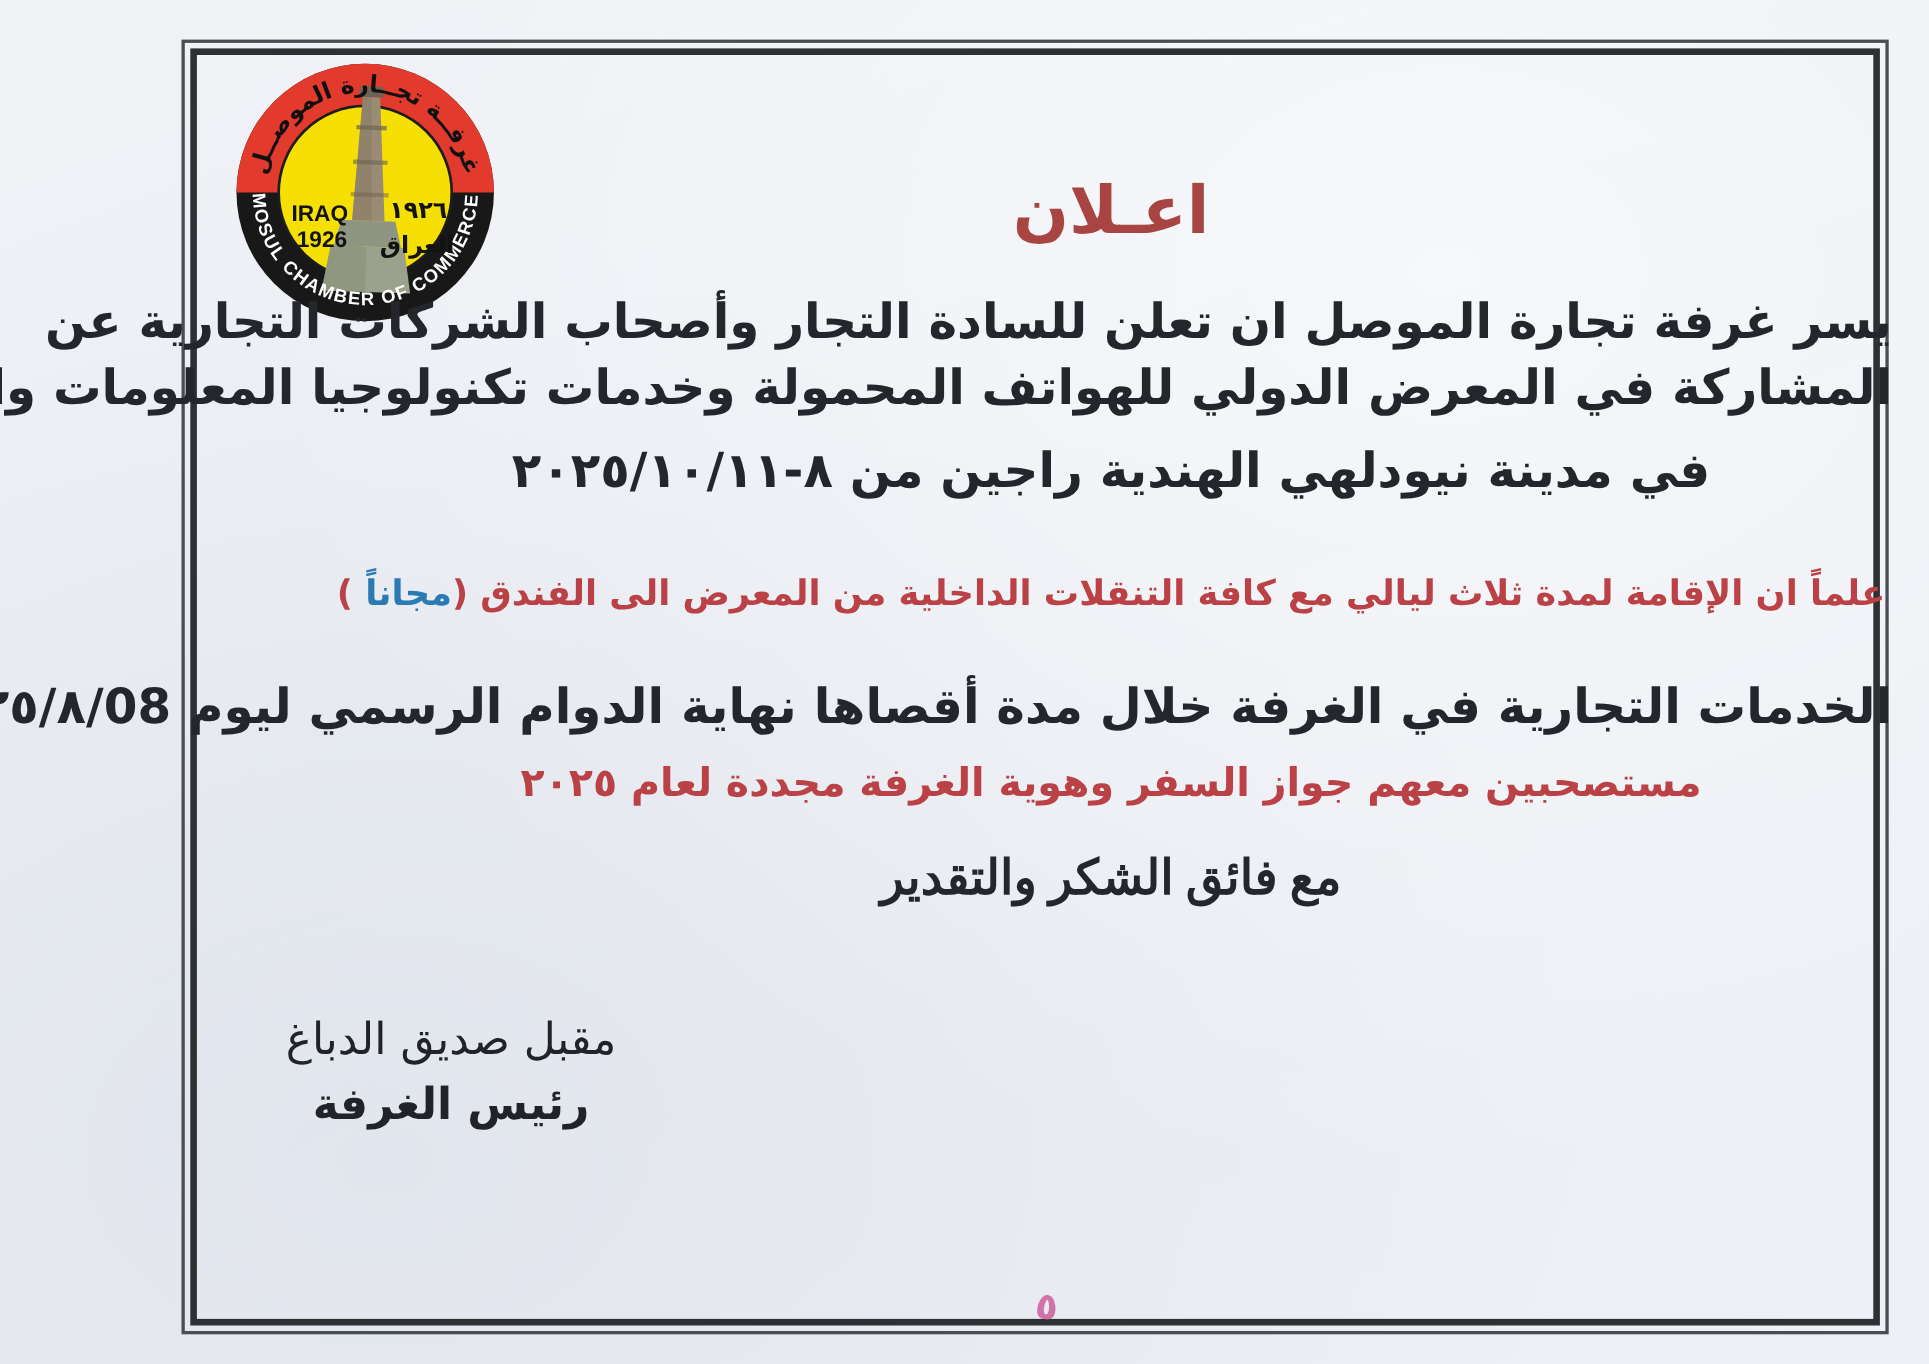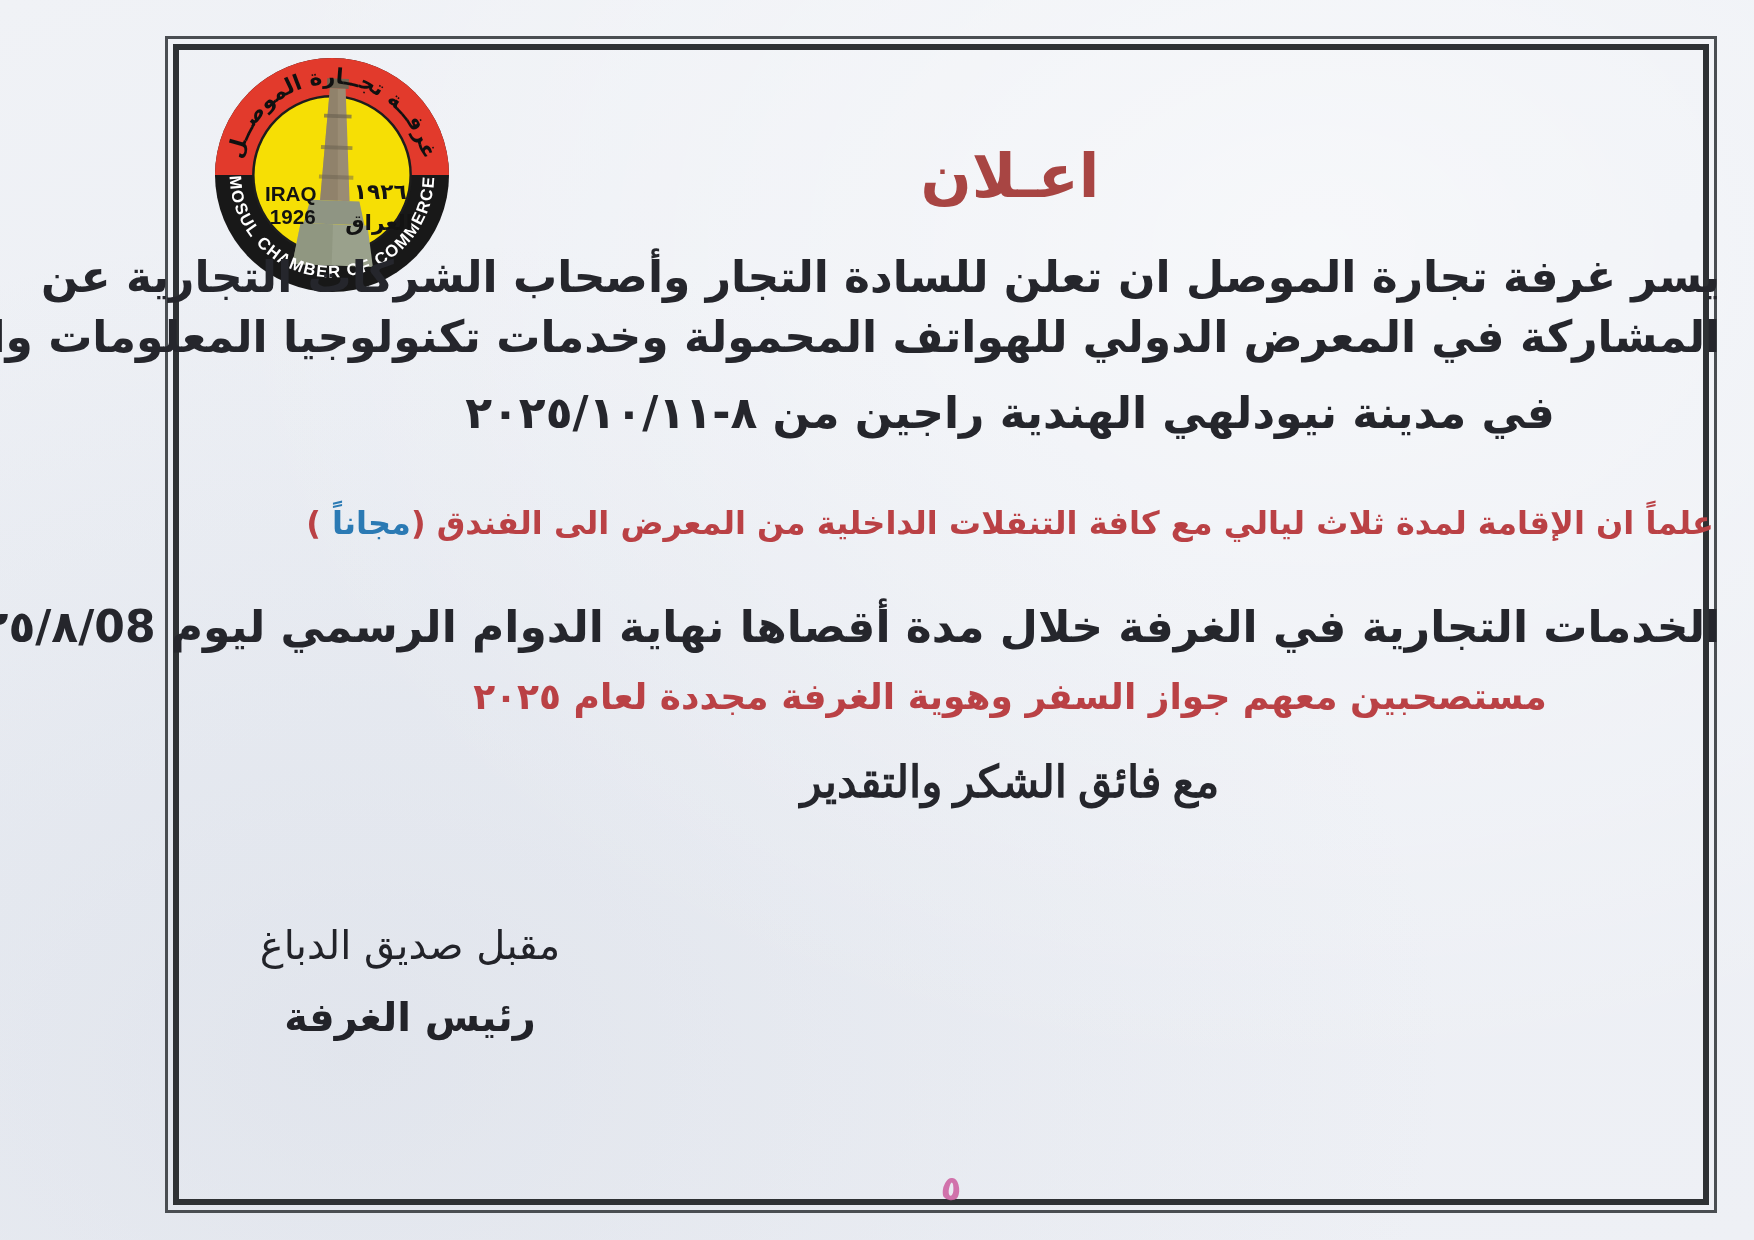--- a/index.html
+++ b/index.html
@@ -40,21 +40,21 @@
     font-size:60px;line-height:1.2;
     color:#a84543;letter-spacing:2px;
   }
   .red{color:#ba4145;}
   .blue{color:#2b7ab4;}
   .sz32{font-size:32px;}
   .sz34{font-size:36px;}
   
   .signature{position:absolute;left:238px;top:922px;width:344px;direction:rtl;text-align:center;}
   .sig-name{font-size:40px;font-weight:400;color:#222329;white-space:nowrap;}
-  .sig-role{font-size:40px;font-weight:700;color:#222329;white-space:nowrap;margin-top:26px;}
+  .sig-role{font-size:40px;font-weight:700;color:#222329;white-space:nowrap;margin-top:13px;}
   
   .pink-mark{
     position:absolute;left:941px;top:1168px;
     font-size:34px;font-weight:700;color:#cf66a4;
     transform:rotate(6deg);opacity:.9;
   }
   .en{font-family:"Liberation Sans",sans-serif;}
 </style>
 </head>
 <body>
@@ -91,21 +91,21 @@
     </text>
     <text class="en" font-size="17" font-weight="bold" fill="#ffffff" letter-spacing="1.5">
       <textPath href="#arcBottom" startOffset="50%" text-anchor="middle">MOSUL CHAMBER OF COMMERCE</textPath>
     </text>
     <text class="en" x="78" y="146" text-anchor="middle" font-size="21" font-weight="bold" fill="#131313">IRAQ</text>
     <text class="en" x="80" y="170" text-anchor="middle" font-size="21" font-weight="bold" fill="#131313">1926</text>
     <text x="169" y="144" text-anchor="middle" font-size="22" font-weight="bold" fill="#131313">١٩٢٦</text>
     <text x="168" y="176" text-anchor="middle" font-size="22" font-weight="bold" fill="#131313">العراق</text>
   </svg>
 
-  <div class="col" style="top:0;height:896px;">
+  <div class="col" style="top:16px;height:896px;">
 
     <div class="line title-line" style="top:140px;">اعـلان</div>
 
     <div class="line" style="top:246px;">يسر غرفة تجارة الموصل ان تعلن للسادة التجار وأصحاب الشركات التجارية عن</div>
     <div class="line" style="top:306px;">المشاركة في المعرض الدولي للهواتف المحمولة وخدمات تكنولوجيا المعلومات والاتصالات</div>
 
     <div class="line" style="top:382px;"><span>في مدينة نيودلهي الهندية راجين من</span>
       <bdo dir="ltr">٢٠٢٥/١٠/١١-٨</bdo></div>
 
     <div class="line red sz32" style="top:462px;margin-top:39px;"><span>علماً ان الإقامة لمدة ثلاث ليالي مع كافة التنقلات الداخلية من المعرض الى الفندق</span>

